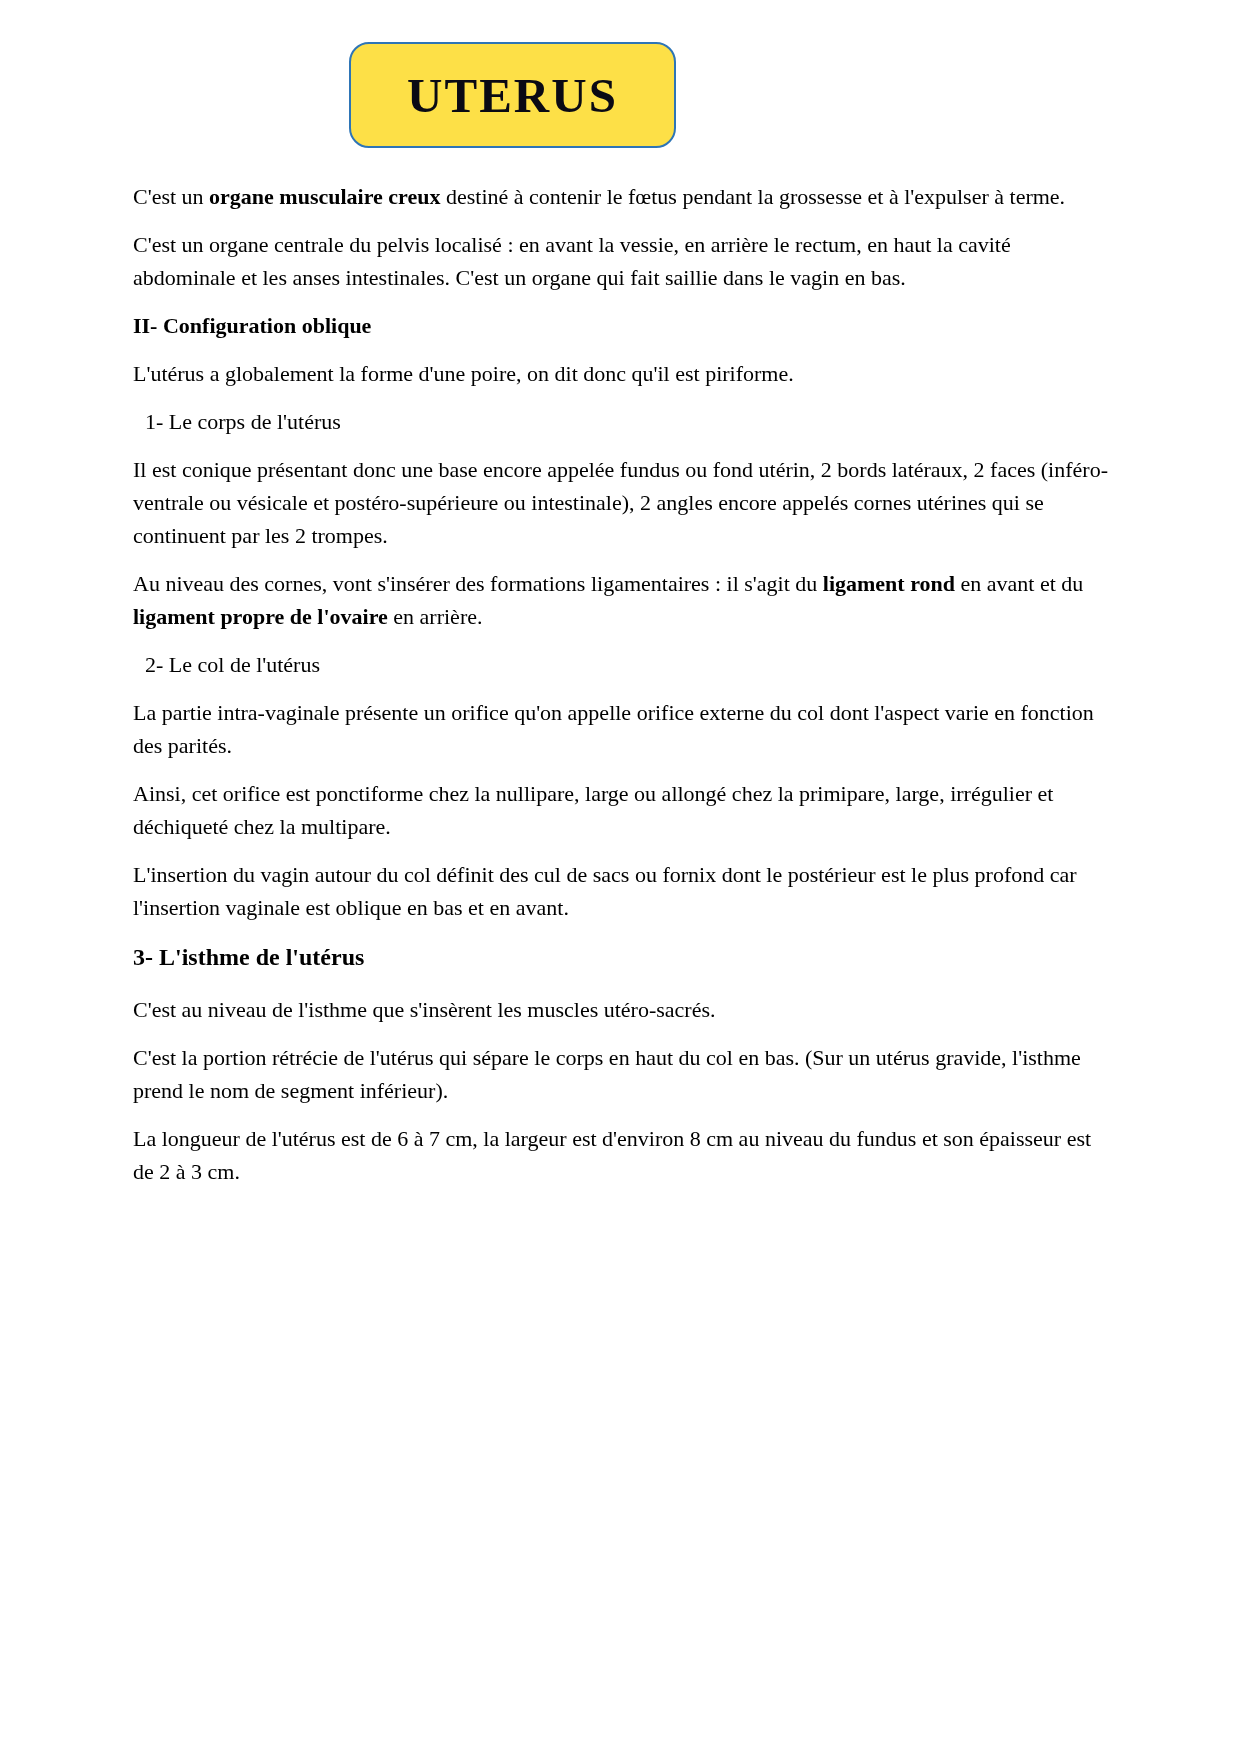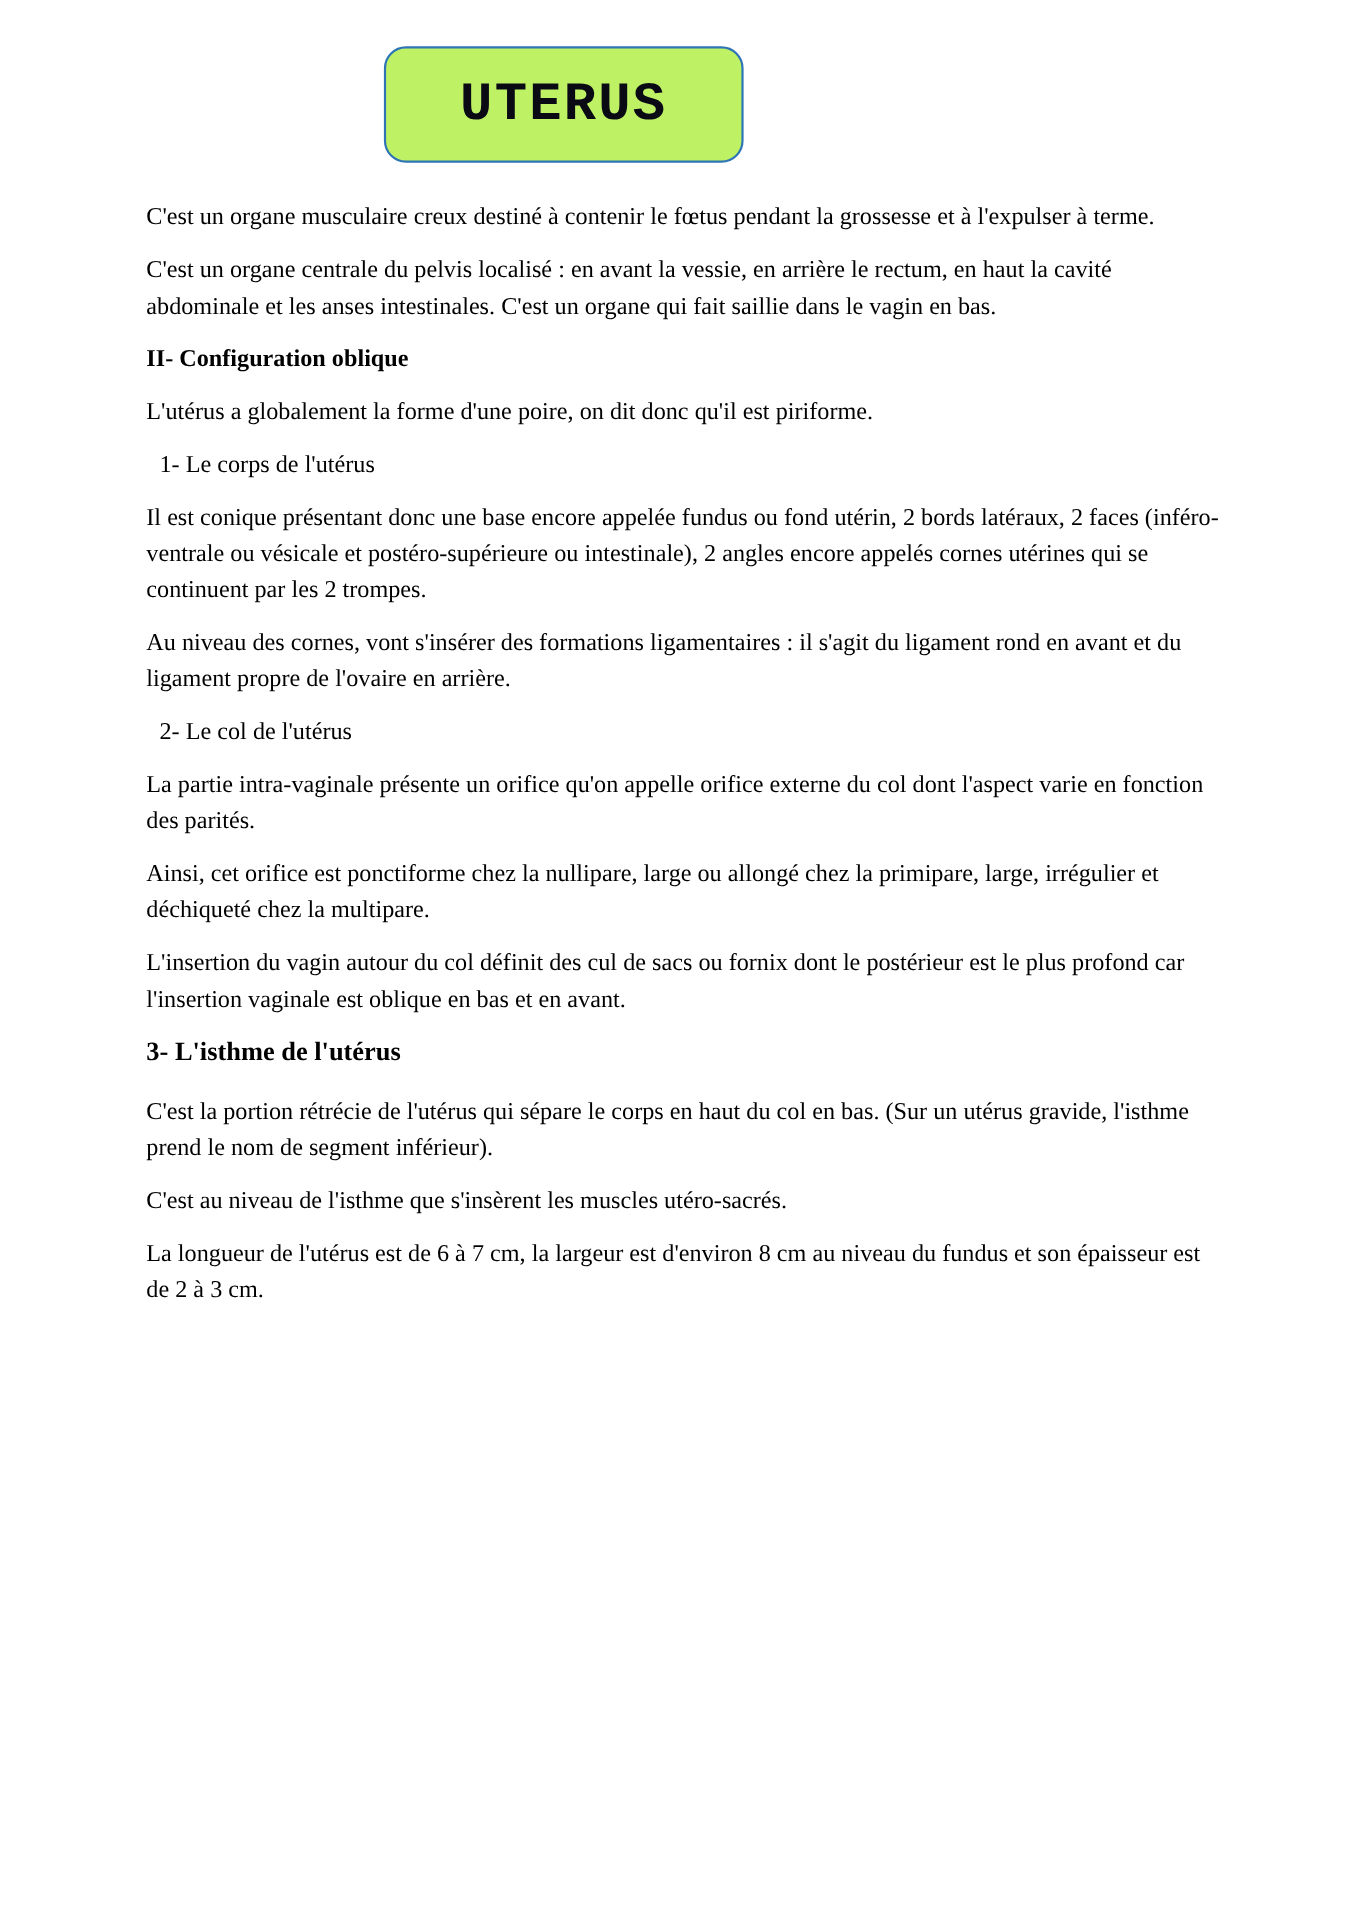--- a/index.html
+++ b/index.html
@@ -15,28 +15,27 @@
     font-family: "Liberation Serif", serif;
     color: #000000;
     overflow: hidden;
   }
   .title-box {
     position: absolute;
     left: 349px;
     top: 42px;
     width: 327px;
     height: 106px;
-    background: #bef264;
+    background: #fde047;
     border: 2px solid #2e75b6;
     border-radius: 20px;
     box-sizing: border-box;
     display: flex;
     align-items: center;
     justify-content: center;
-    font-family: Liberation Mono, monospace;
   }
   .title-box .title-text {
     font-size: 49px;
     font-weight: bold;
     letter-spacing: 2px;
     color: #0a0a14;
   }
   .content {
     position: absolute;
     left: 133px;
@@ -55,21 +54,21 @@
   .subheading {
     font-weight: normal;
     margin: 0 0 15px 12px;
   }
   .heading-lg {
     font-weight: bold;
     font-size: 24px;
     line-height: 36px;
     margin: 2px 0 18px 0;
   }
-  strong { font-weight: normal; }
+  strong { font-weight: bold; }
 </style>
 </head>
 <body>
 
 <div class="page">
 
   <div class="title-box">
     <span class="title-text">UTERUS</span>
   </div>
 
@@ -95,21 +94,21 @@
 
 
     <p class="para">La partie intra-vaginale présente un orifice qu'on appelle orifice externe du col dont l'aspect varie en fonction des parités.</p>
 
     <p class="para">Ainsi, cet orifice est ponctiforme chez la nullipare, large ou allongé chez la primipare, large, irrégulier et déchiqueté chez la multipare.</p>
 
     <p class="para">L'insertion du vagin autour du col définit des cul de sacs ou fornix dont le postérieur est le plus profond car l'insertion vaginale est oblique en bas et en avant.</p>
 
     <p class="heading-lg">3- L'isthme de l'utérus</p>
 
+    <p class="para">C'est au niveau de l'isthme que s'insèrent les muscles utéro-sacrés.</p>
+
     <p class="para">C'est la portion rétrécie de l'utérus qui sépare le corps en haut du col en bas. (Sur un utérus gravide, l'isthme prend le nom de segment inférieur).</p>
-
-    <p class="para">C'est au niveau de l'isthme que s'insèrent les muscles utéro-sacrés.</p>
 
     <p class="para">La longueur de l'utérus est de 6 à 7  cm, la largeur est d'environ 8 cm au niveau du fundus et son épaisseur est de 2 à 3 cm.</p>
 
   </div>
 
 </div>
 
 </body></html>

